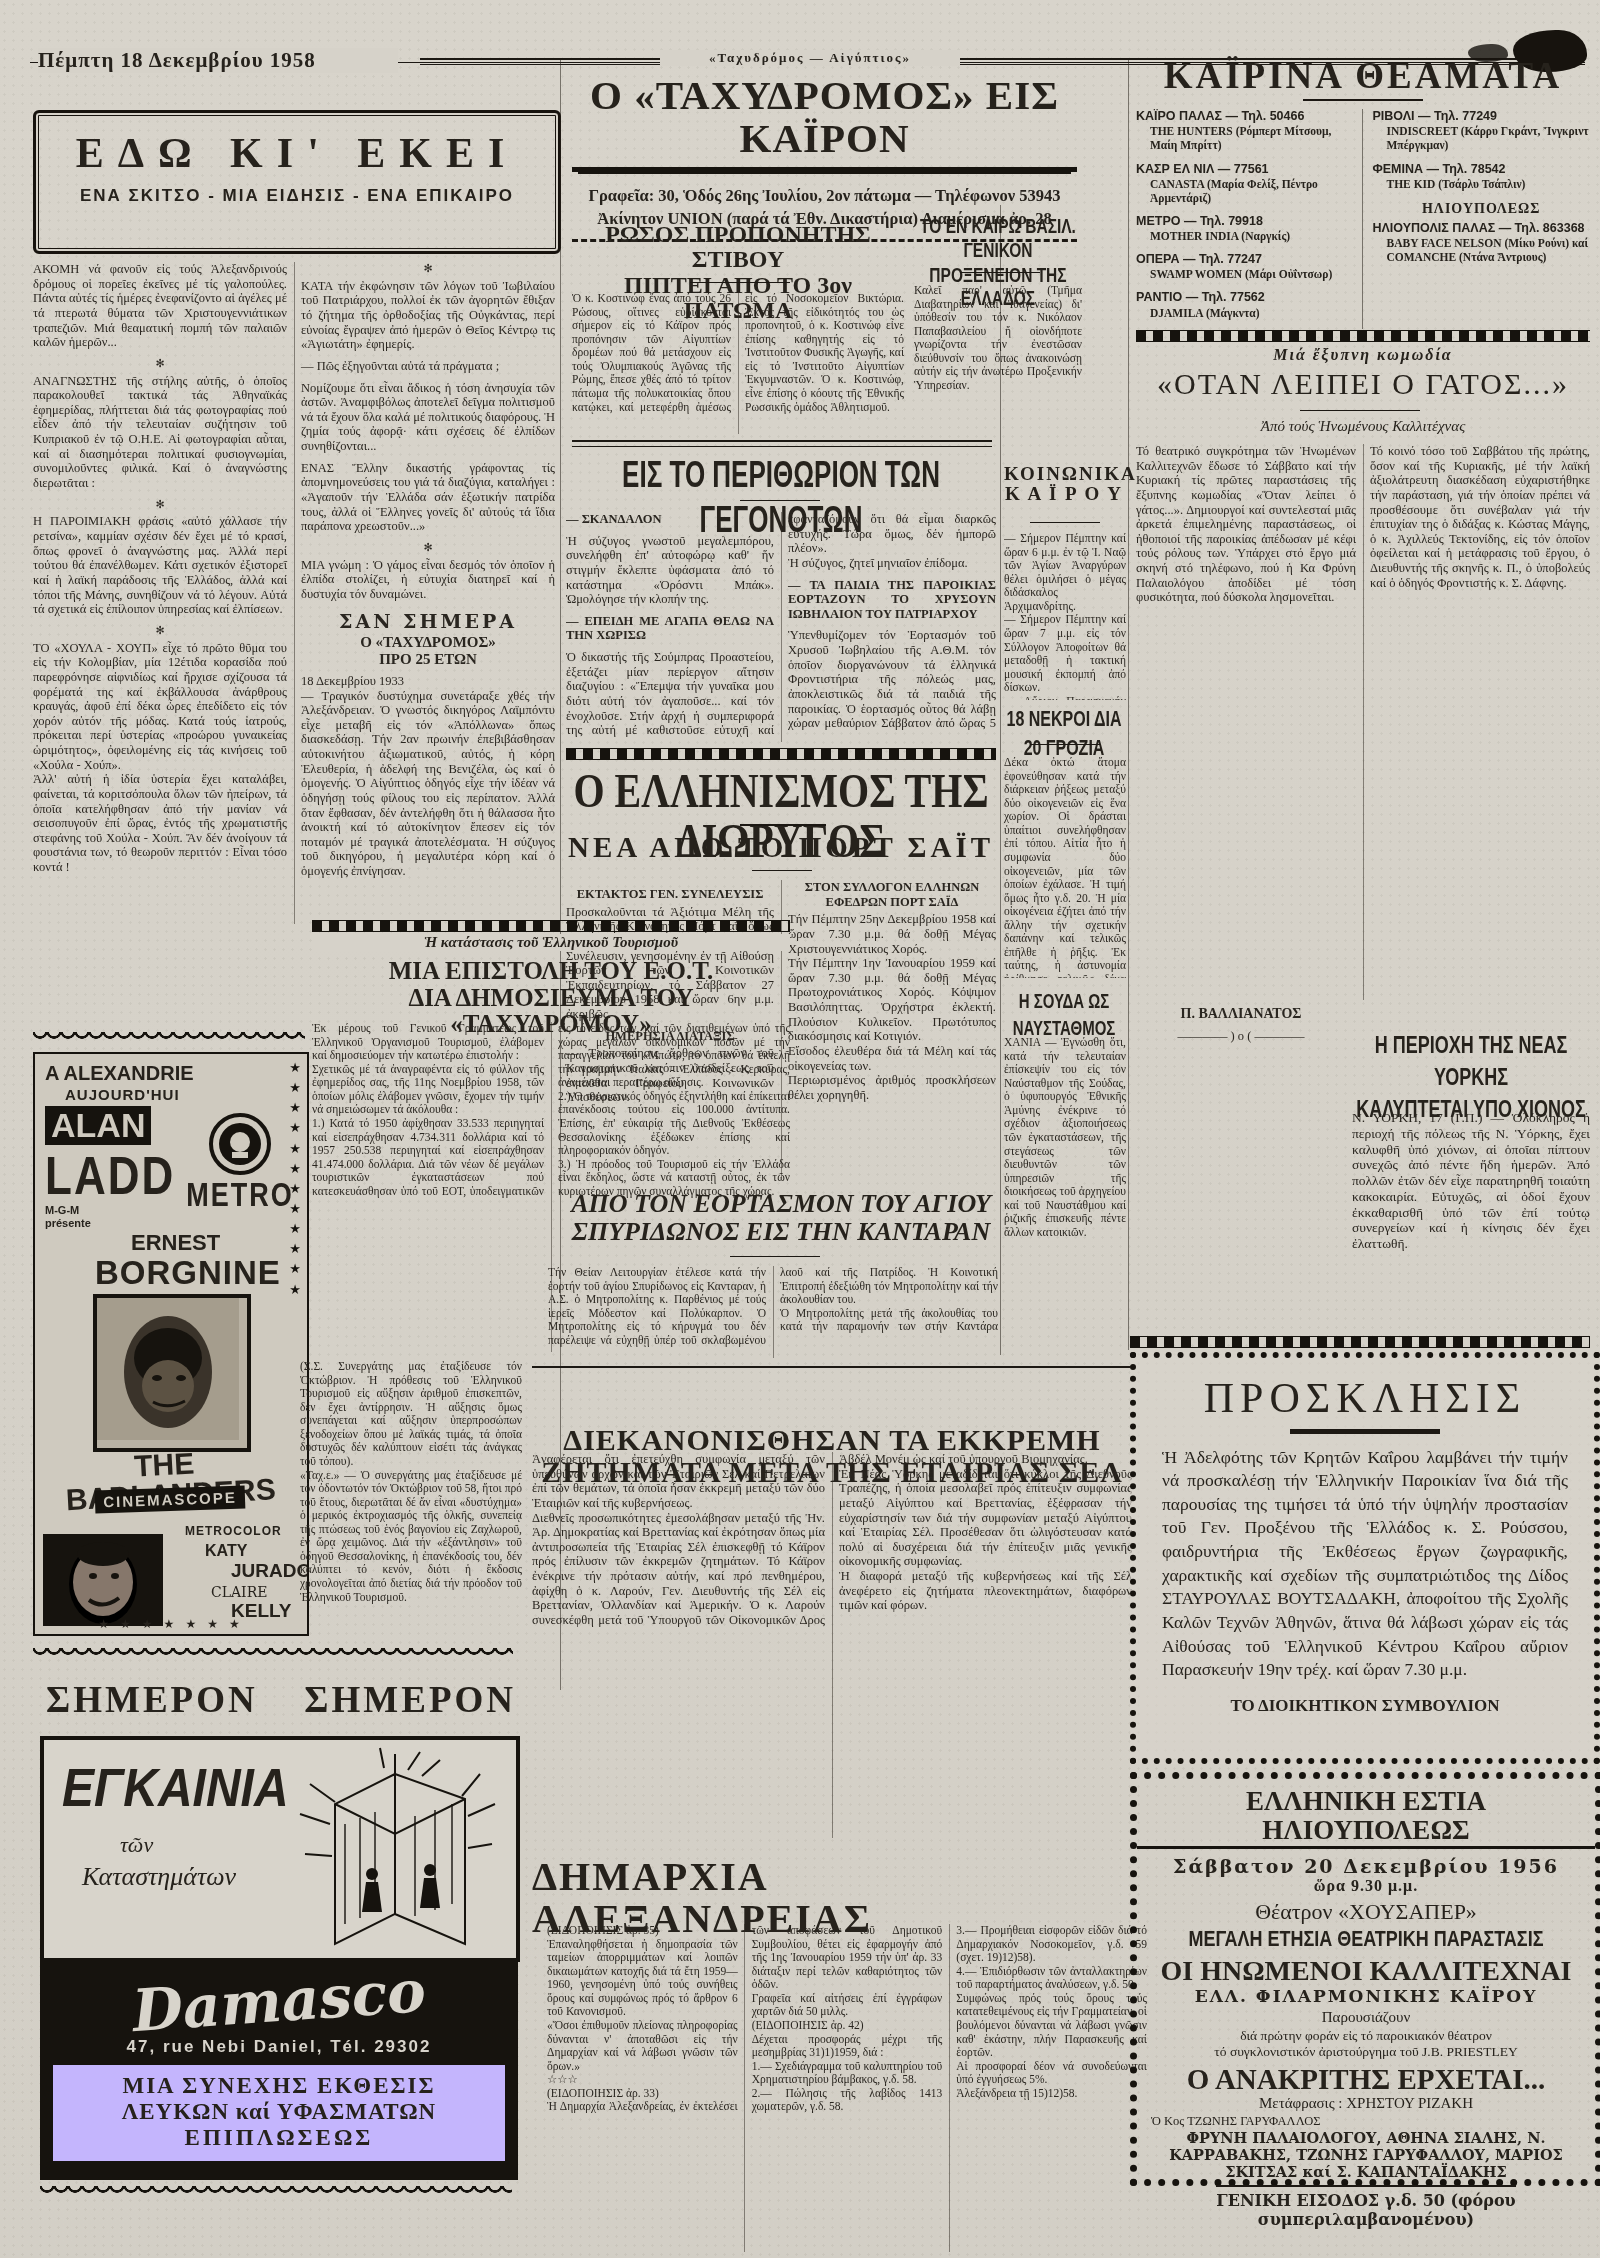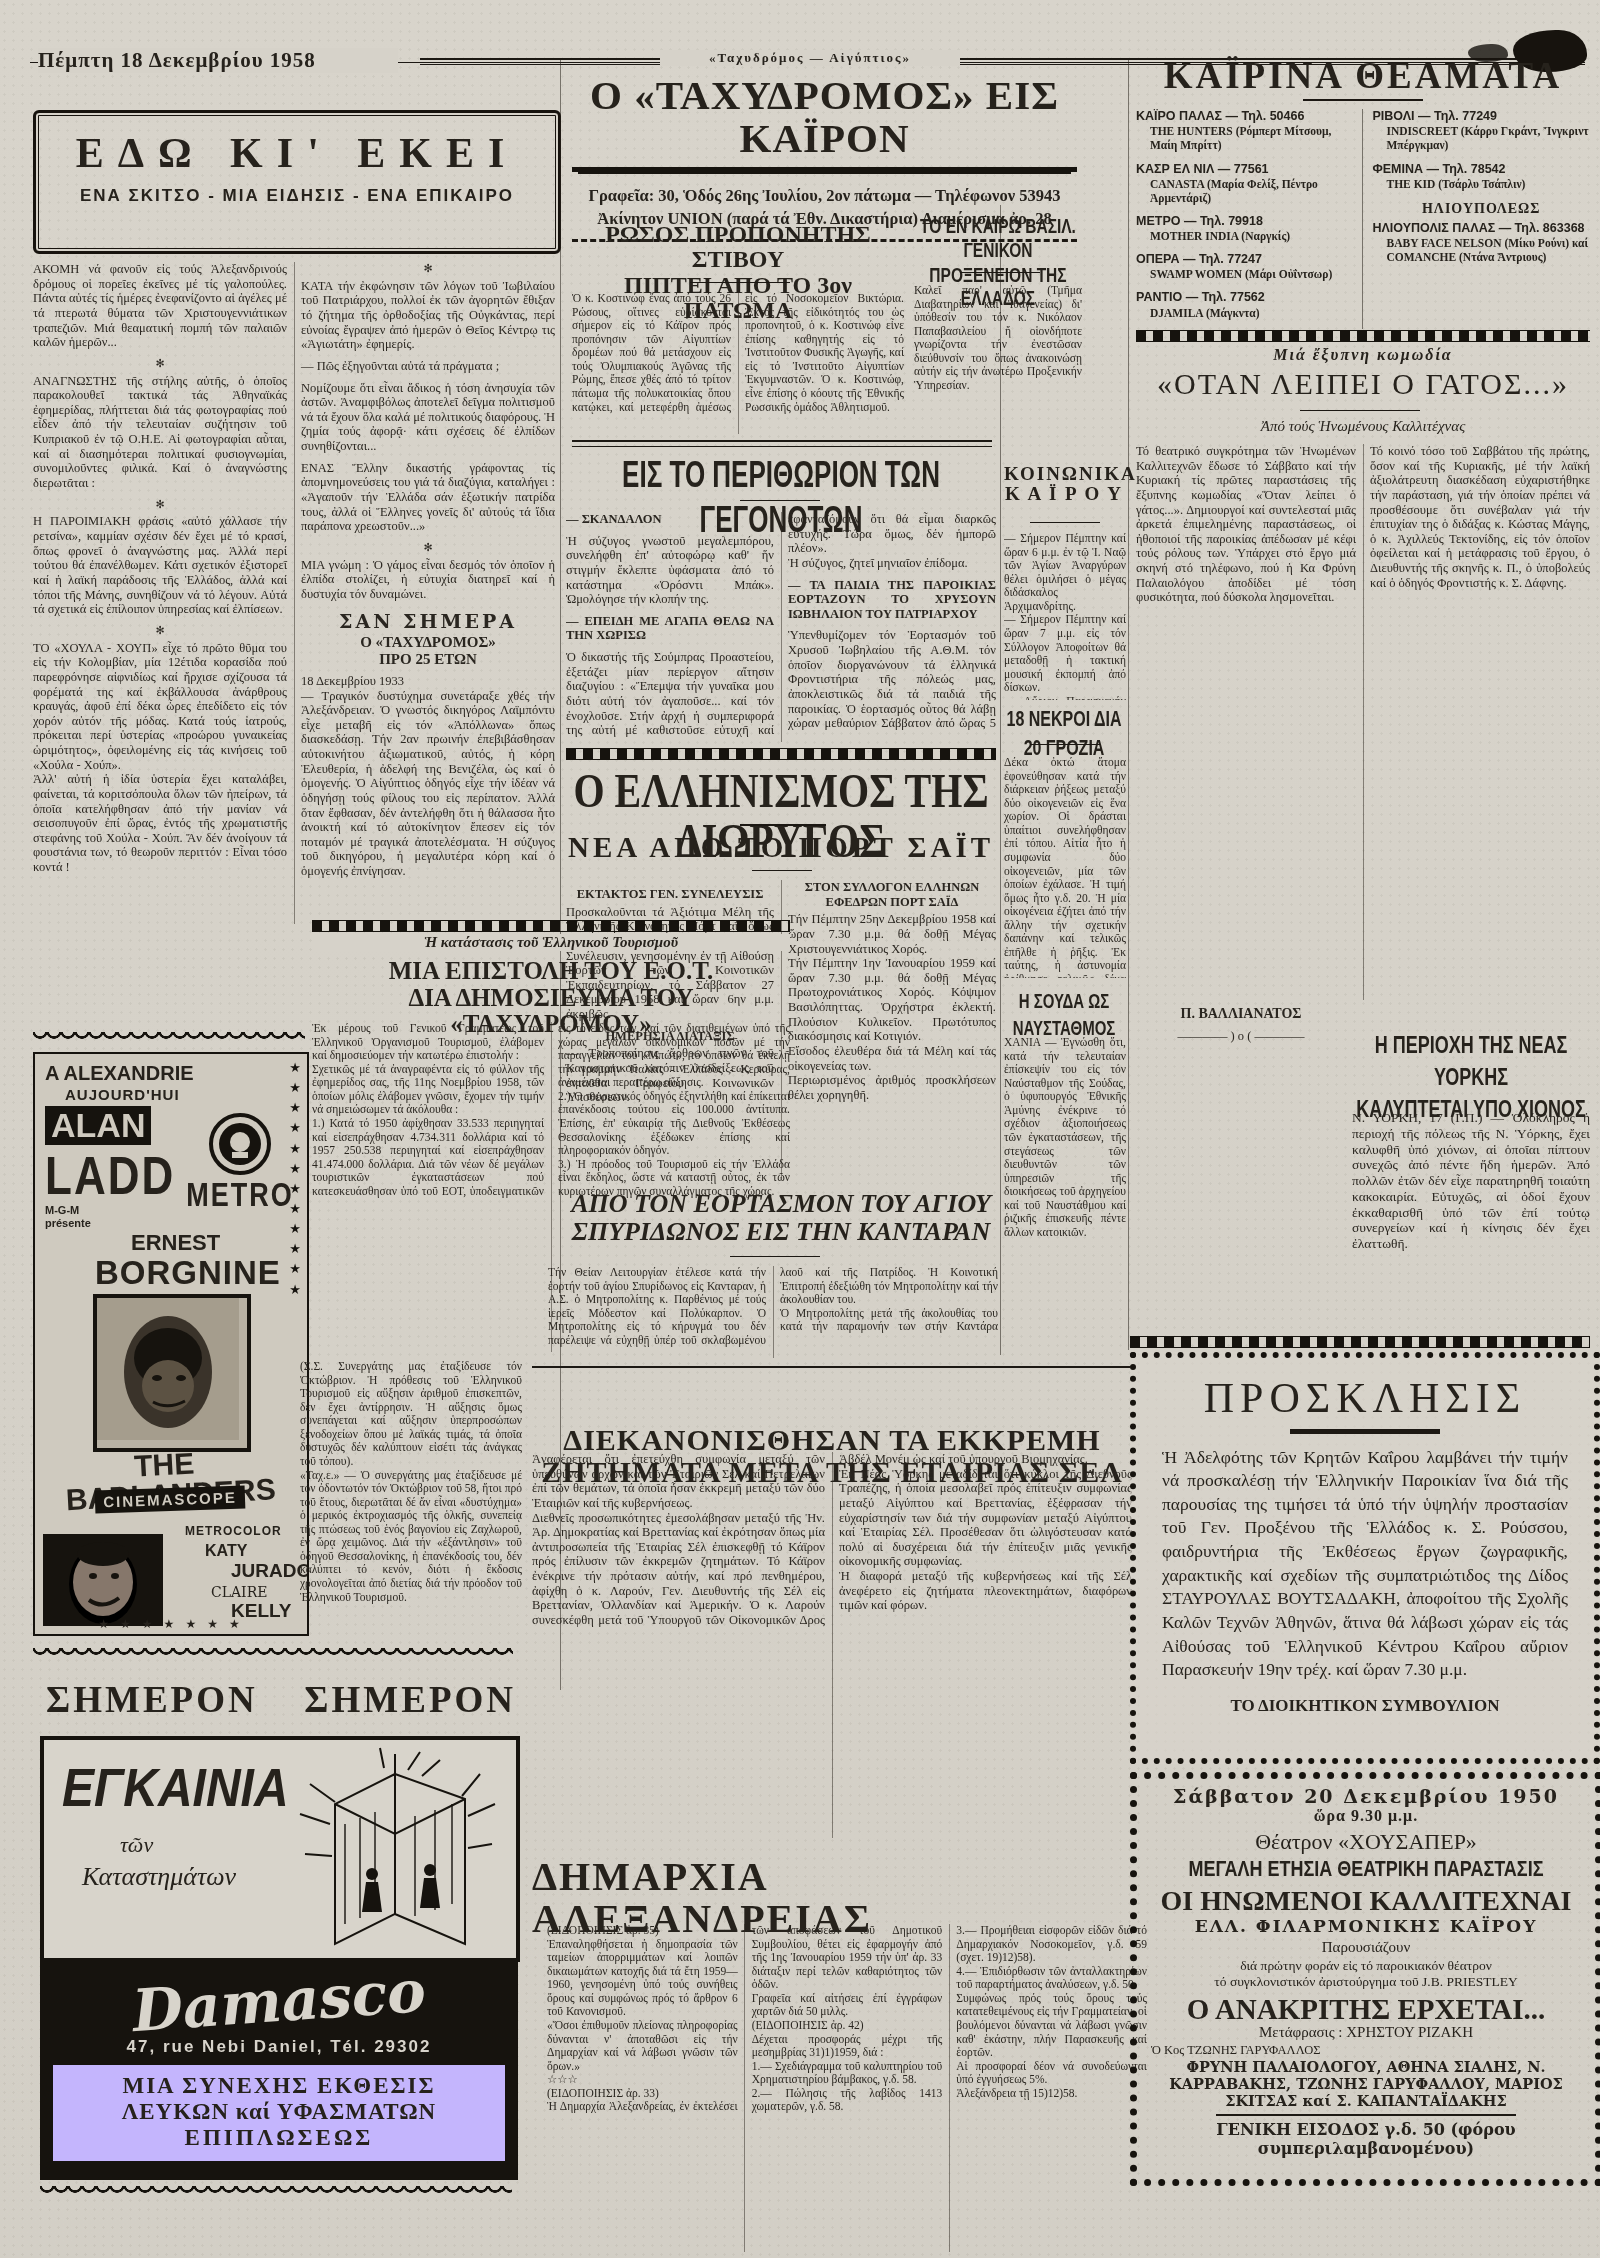--- a/index.html
+++ b/index.html
@@ -384,21 +384,22 @@
 
   <div class="abs checker" style="left:1130px;top:1336px;width:460px;"></div>
   <div class="abs" style="left:1130px;top:1352px;width:458px;height:400px;border:6px dotted #16130e;background:rgba(216,212,203,.6);">
     <div class="c head-serif" style="font-size:42px;letter-spacing:6px;margin-top:18px;font-weight:normal;">ΠΡΟΣΚΛΗΣΙΣ</div>
     <div class="rule2" style="width:150px;margin:8px auto 12px;border-top-width:5px;"></div>
     <div class="j" style="padding:0 26px;font-size:17.5px;line-height:1.35;">Ἡ Ἀδελφότης τῶν Κρητῶν Καΐρου λαμβάνει τήν τιμήν νά προσκαλέσῃ τήν Ἑλληνικήν Παροικίαν ἵνα διά τῆς παρουσίας της τιμήσει τά ὑπό τήν ὑψηλήν προστασίαν τοῦ Γεν. Προξένου τῆς Ἑλλάδος κ. Σ. Ρούσσου, φαιδρυντήρια τῆς Ἐκθέσεως ἔργων ζωγραφικῆς, χαρακτικῆς καί σχεδίων τῆς συμπατριώτιδος της Δίδος ΣΤΑΥΡΟΥΛΑΣ ΒΟΥΤΣΑΔΑΚΗ, ἀποφοίτου τῆς Σχολῆς Καλῶν Τεχνῶν Ἀθηνῶν, ἅτινα θά λάβωσι χώραν εἰς τάς Αἰθούσας τοῦ Ἑλληνικοῦ Κέντρου Καΐρου αὔριον Παρασκευήν 19ην τρέχ. καί ὥραν 7.30 μ.μ.</div>
     <div class="c b" style="font-size:17px;margin-top:14px;">ΤΟ ΔΙΟΙΚΗΤΙΚΟΝ ΣΥΜΒΟΥΛΙΟΝ</div>
   </div>
 
   <div class="abs" style="left:1130px;top:1772px;width:458px;height:400px;border:7px dotted #16130e;">
-    <div class="c b" style="font-size:19px;letter-spacing:2px;margin-top:6px;font-family:'DejaVu Serif',serif;">Σάββατον 20 Δεκεμβρίου 1950</div>
+    <div class="c head-serif" style="font-size:27px;margin-top:8px;border-bottom:3px solid #16130e;display:table;padding:0 8px 2px;margin-left:auto;margin-right:auto;">ΕΛΛΗΝΙΚΗ ΕΣΤΙΑ ΗΛΙΟΥΠΟΛΕΩΣ</div>
+    <div class="c b" style="font-size:19px;letter-spacing:2px;margin-top:6px;font-family:'DejaVu Serif',serif;">Σάββατον 20 Δεκεμβρίου 1956</div>
     <div class="c b" style="font-size:16px;letter-spacing:1px;">ὥρα 9.30 μ.μ.</div>
     <div class="c" style="font-size:22px;margin-top:4px;">Θέατρον «ΧΟΥΣΑΠΕΡ»</div>
     <div class="c cond" style="font-size:18px;margin-top:4px;transform:scaleY(1.25);">ΜΕΓΑΛΗ ΕΤΗΣΙΑ ΘΕΑΤΡΙΚΗ ΠΑΡΑΣΤΑΣΙΣ</div>
     <div class="c head-serif" style="font-size:28px;margin-top:6px;">ΟΙ ΗΝΩΜΕΝΟΙ ΚΑΛΛΙΤΕΧΝΑΙ</div>
     <div class="c b" style="font-size:17px;letter-spacing:2px;font-family:'DejaVu Serif',serif;">ΕΛΛ. ΦΙΛΑΡΜΟΝΙΚΗΣ ΚΑΪΡΟΥ</div>
     <div class="c" style="font-size:15px;margin-top:3px;">Παρουσιάζουν</div>
     <div class="c pre" style="font-size:13.5px;margin-top:2px;">διά πρώτην φοράν εἰς τό παροικιακόν θέατρον
 τό συγκλονιστικόν ἀριστούργημα τοῦ J.B. PRIESTLEY</div>
     <div class="c head-serif" style="font-size:29px;margin-top:4px;">Ο ΑΝΑΚΡΙΤΗΣ ΕΡΧΕΤΑΙ...</div>
     <div class="c" style="font-size:15px;">Μετάφρασις : ΧΡΗΣΤΟΥ ΡΙΖΑΚΗ</div>

